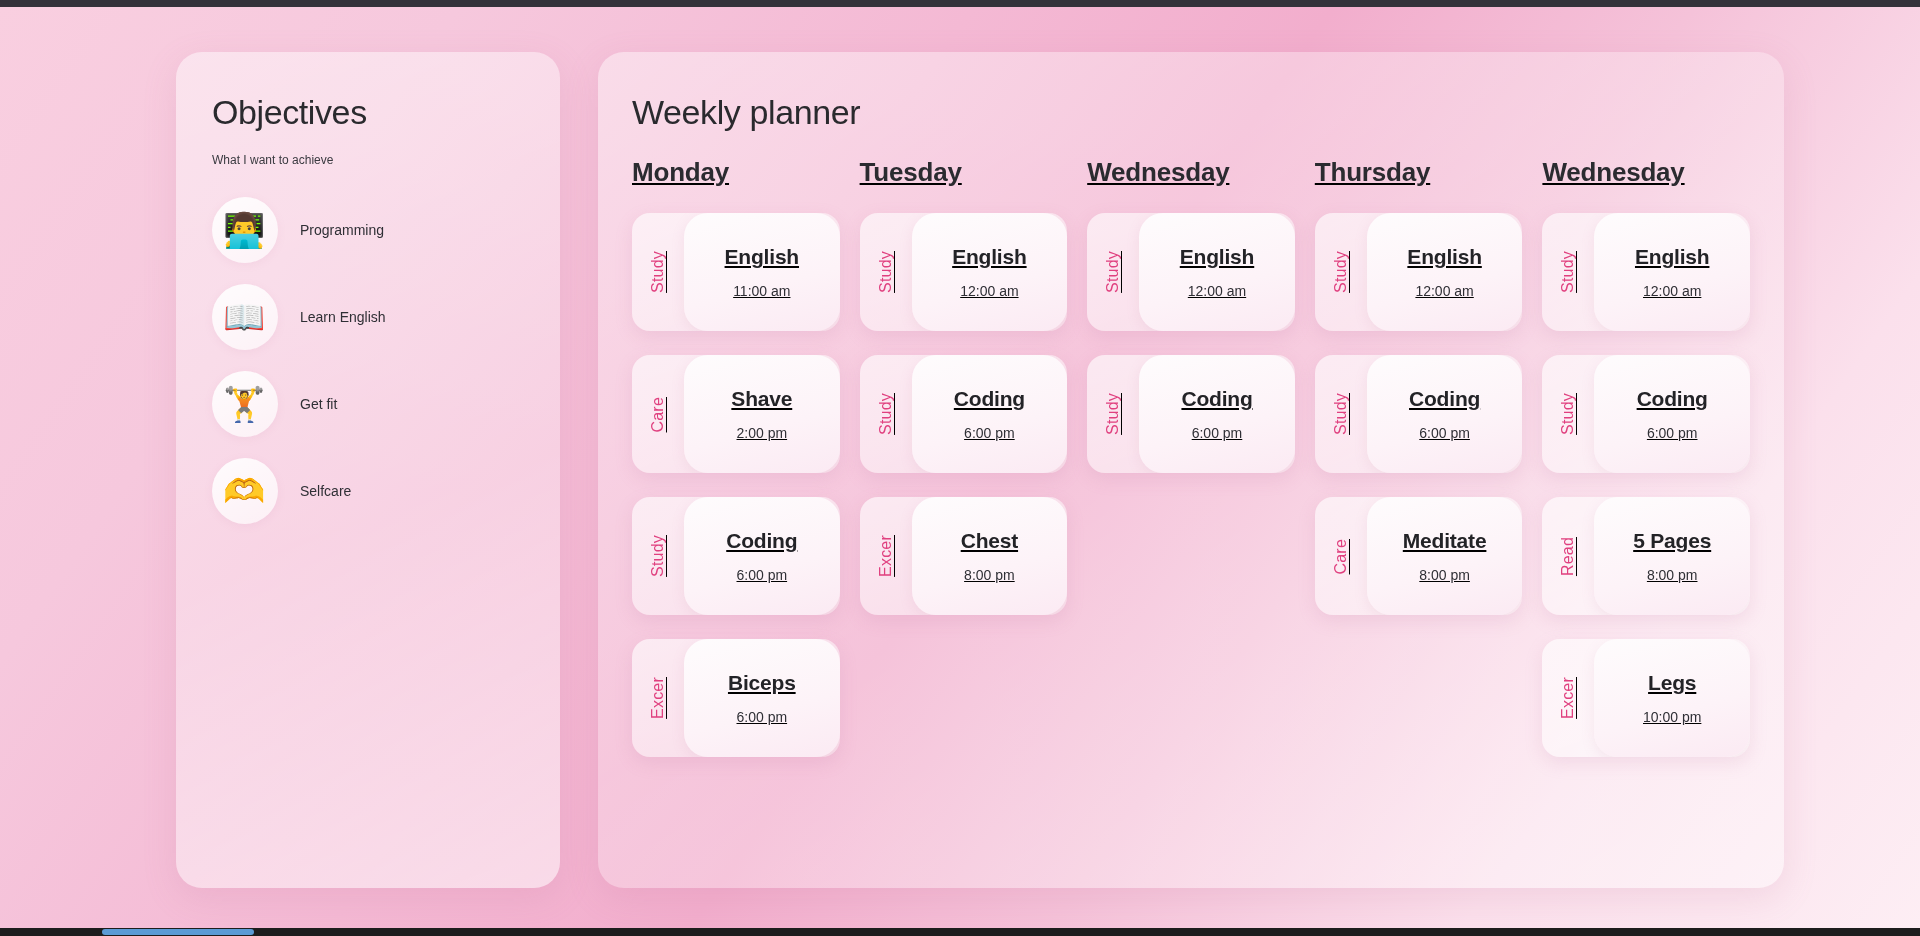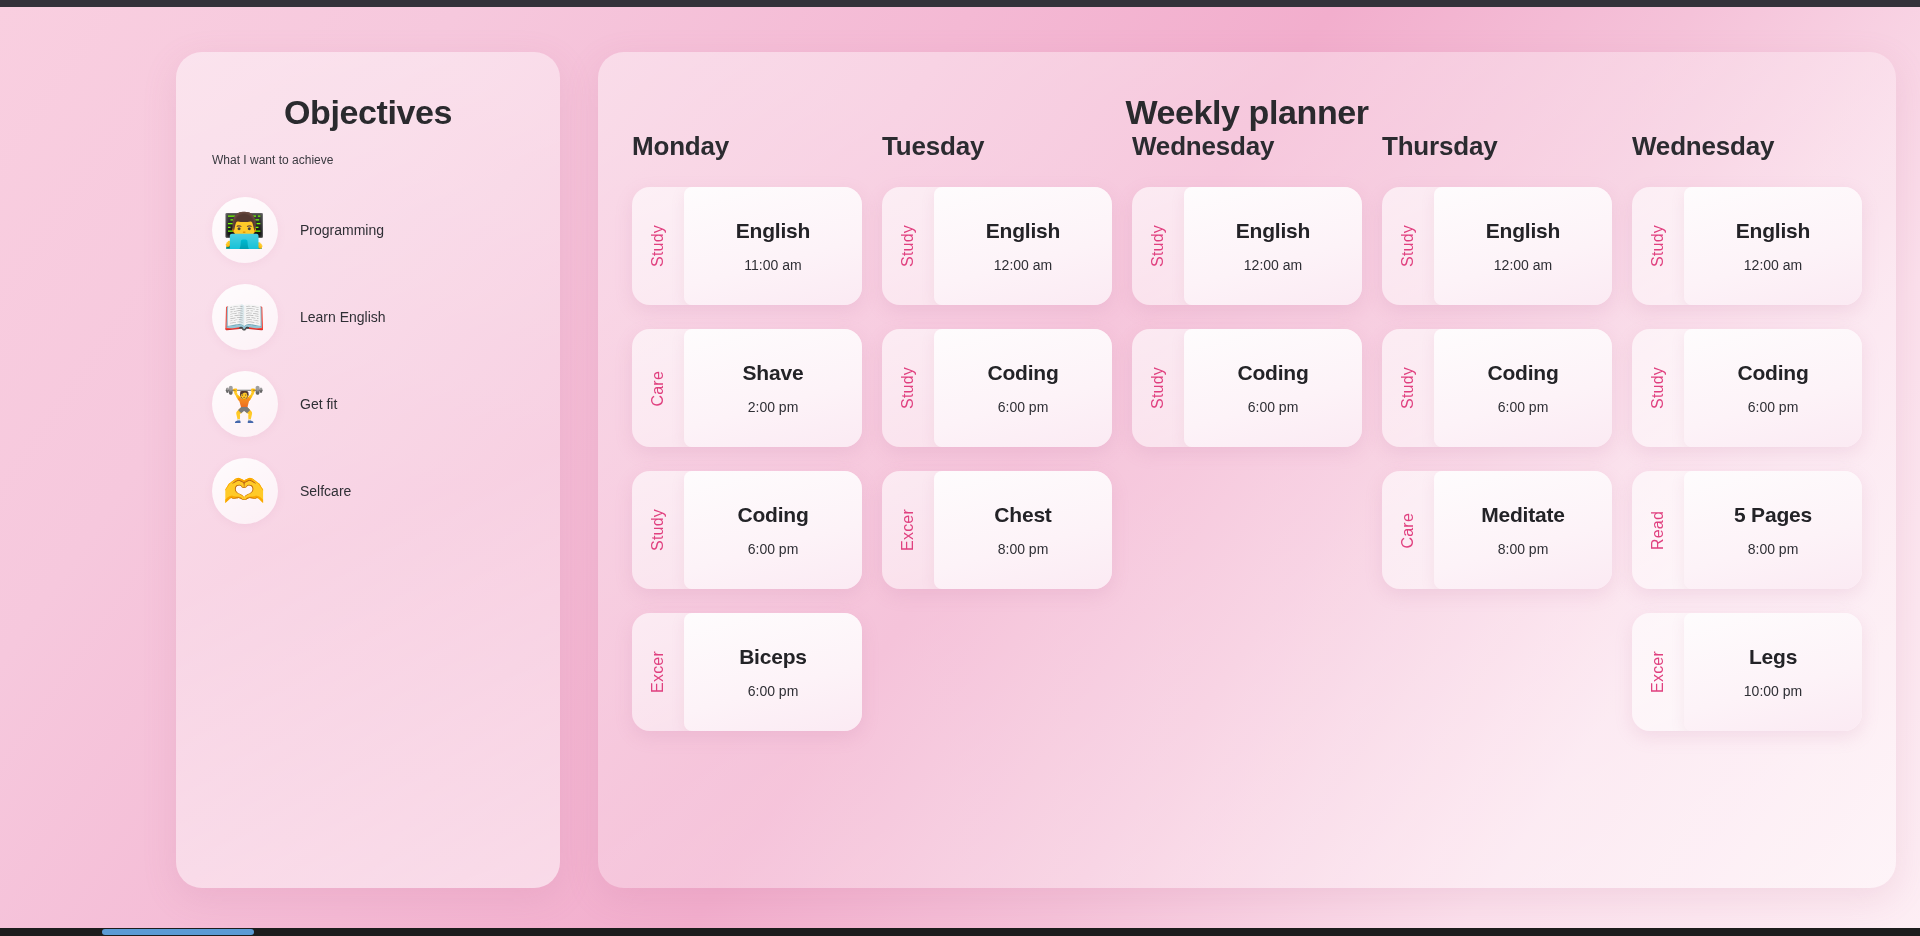--- a/index.html
+++ b/index.html
@@ -71,25 +71,24 @@
     width: 384px;
     min-height: 836px;
     border-radius: 26px;
     background: linear-gradient(160deg, rgba(255,255,255,0.46) 0%, rgba(255,255,255,0.30) 55%, rgba(255,255,255,0.52) 100%);
     box-shadow: 0 10px 34px rgba(190, 110, 150, 0.16);
     padding: 42px 36px 36px 36px;
   }
 
   .panel-title {
     font-size: 34px;
-    font-weight: bold;
+    font-weight: normal;
     color: #2a2a2e;
     letter-spacing: -0.4px;
     line-height: 1.1;
-    text-align: center;
   }
 
   .panel-subtitle {
     margin-top: 22px;
     font-size: 12px;
     color: #3a3a40;
     font-weight: 400;
   }
 
   .objectives-list {
@@ -122,37 +121,39 @@
     line-height: 1;
   }
 
   .objective-label {
     font-size: 14px;
     color: #2f2f35;
   }
 
   
   .planner-card {
-    width: 1298px;
+    width: 1186px;
     min-height: 836px;
     border-radius: 26px;
     background: linear-gradient(150deg, rgba(255,255,255,0.42) 0%, rgba(255,255,255,0.26) 48%, rgba(255,255,255,0.40) 100%);
     box-shadow: 0 10px 34px rgba(190, 110, 150, 0.16);
     padding: 42px 34px 28px 34px;
     display: flex;
     flex-direction: column;
   }
 
   .planner-head .panel-title { font-size: 34px; }
 
   .week-grid {
+    margin-top: 26px;
     display: grid;
     grid-template-columns: repeat(5, 1fr);
     column-gap: 20px;
     flex: 1 1 auto;
+    text-decoration: underline;
   }
 
   .day-column { display: flex; flex-direction: column; }
 
   .day-name {
     font-size: 26px;
     font-weight: bold;
     color: #2b2b30;
     letter-spacing: -0.2px;
     margin-bottom: 22px;
@@ -188,21 +189,21 @@
     writing-mode: vertical-rl;
     transform: rotate(180deg);
     font-size: 16px;
     color: #e0407f;
     letter-spacing: 0.2px;
     white-space: nowrap;
   }
 
   .task-body {
     flex: 1 1 auto;
-    border-radius: 8px;
+    border-radius: 24px;
     background: linear-gradient(165deg, #fefcfd 0%, #fdf3f8 60%, #fbeaf3 100%);
     box-shadow: 0 4px 14px rgba(190, 120, 158, 0.12);
     display: flex;
     flex-direction: column;
     align-items: center;
     justify-content: center;
     gap: 15px;
     padding: 10px 6px;
   }
 

